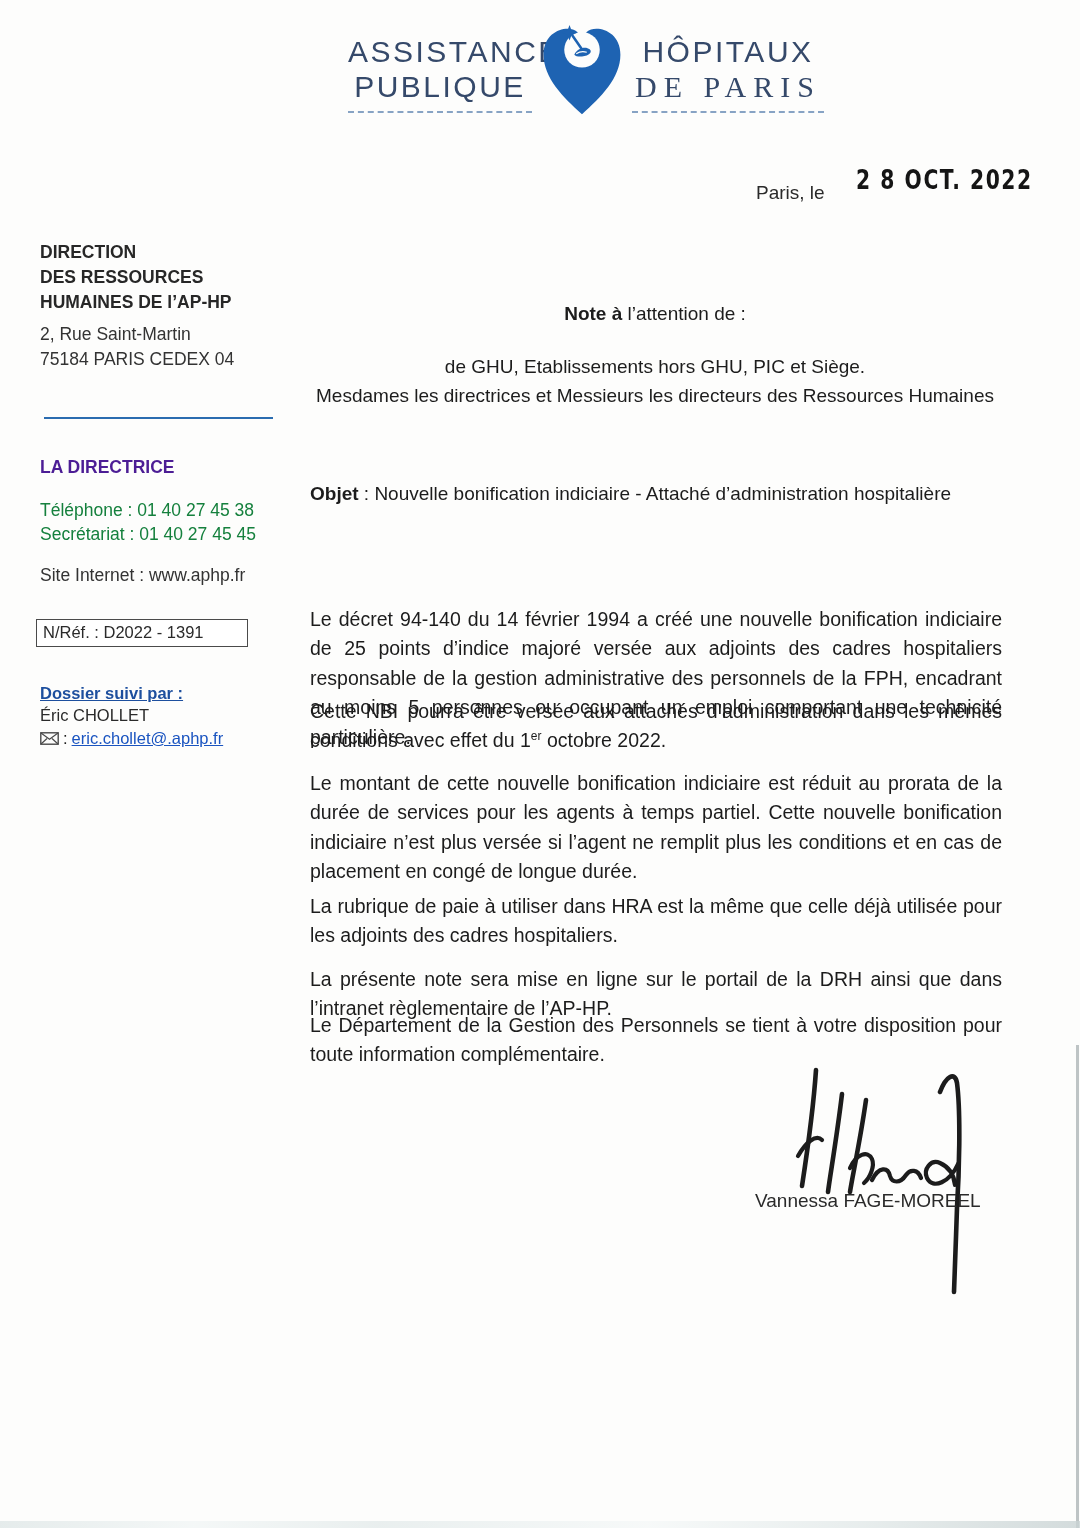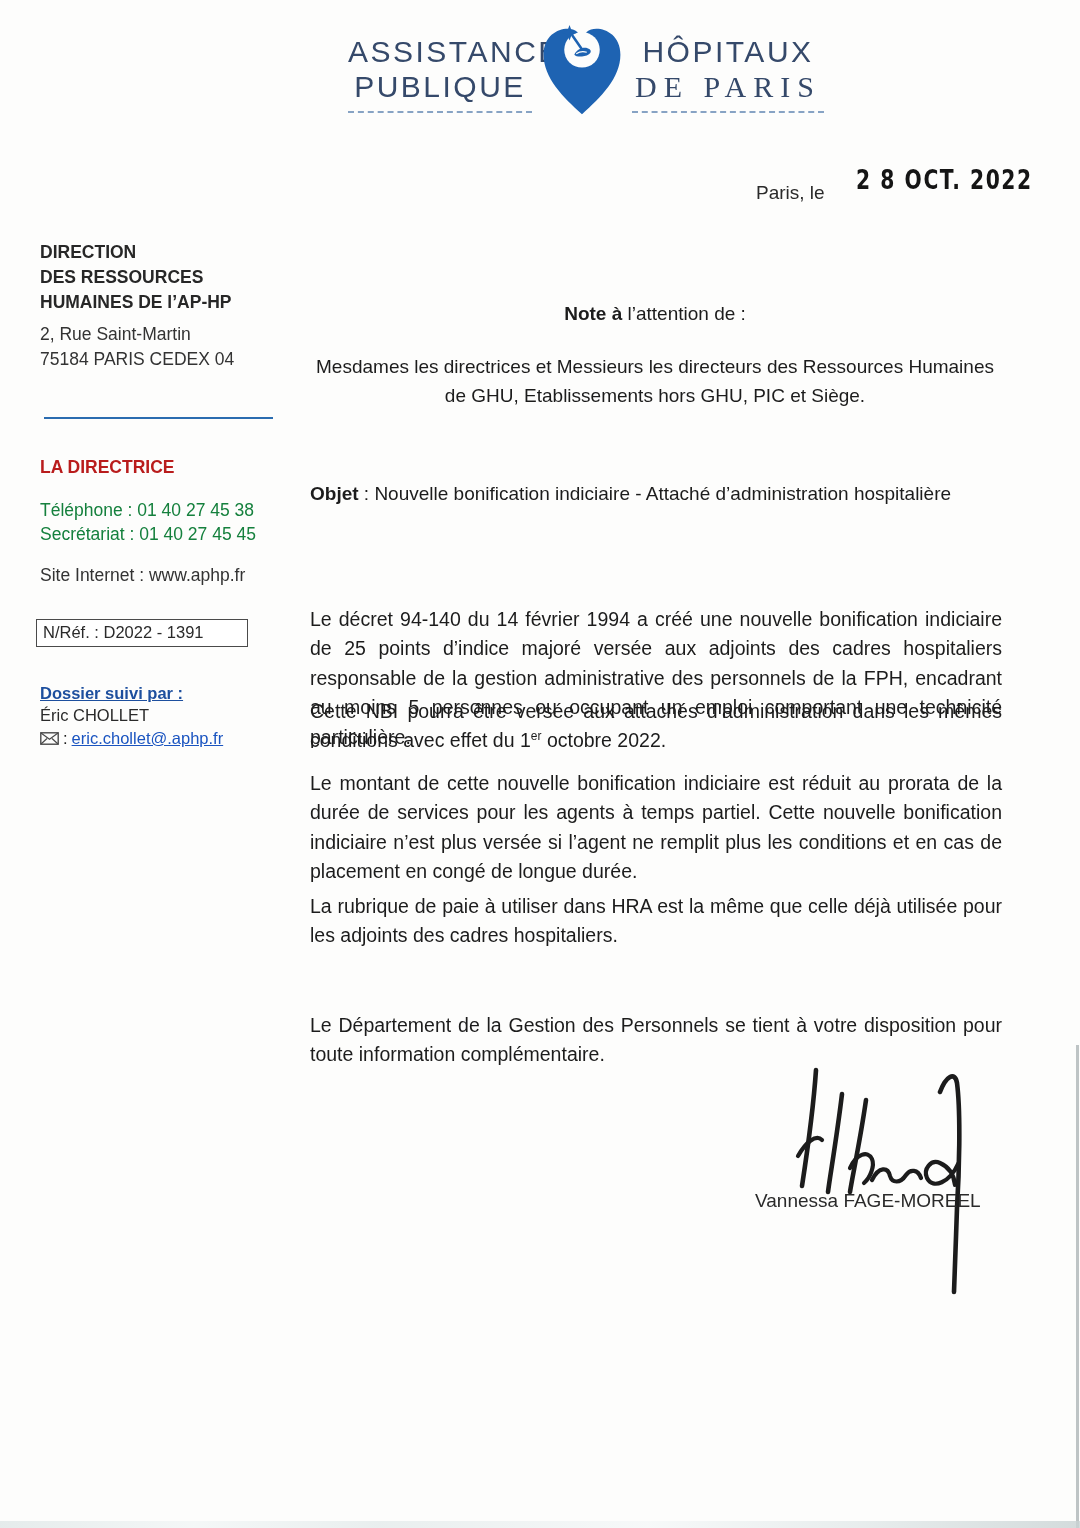--- a/index.html
+++ b/index.html
@@ -31,21 +31,21 @@
     position:absolute;left:856px;top:165px;
     font-family:"DejaVu Sans", sans-serif;font-weight:bold;font-size:26px;
     letter-spacing:2px;color:#151515;
     transform:scaleX(0.78);transform-origin:left top;white-space:nowrap;
   }
 
   
   .dept{position:absolute;left:40px;top:240px;font-size:17.5px;font-weight:bold;line-height:25px;color:#272727;}
   .addr{position:absolute;left:40px;top:322px;font-size:17.5px;line-height:25px;color:#333;}
   .rule-blue{position:absolute;left:44px;top:417px;width:229px;height:2px;background:#2a6cb0;}
-  .role{position:absolute;left:40px;top:457px;font-size:17.5px;font-weight:bold;color:#b91c1c;}
+  .role{position:absolute;left:40px;top:457px;font-size:17.5px;font-weight:bold;color:#4c1d95;}
   .phones{position:absolute;left:40px;top:498px;font-size:17.5px;line-height:24px;color:#15803d;}
   .website{position:absolute;left:40px;top:565px;font-size:17.5px;color:#333;}
   .refbox{
     position:absolute;left:36px;top:619px;width:198px;
     border:1.5px solid #4a4a4a;padding:3px 6px 4px 6px;
     font-size:16.5px;color:#2a2a2a;background:#fff;
   }
   .dossier{position:absolute;left:40px;top:682px;font-size:16.5px;line-height:22px;}
   .dossier .lbl{color:#1d4f9e;font-weight:bold;text-decoration:underline;}
   .dossier .nm{color:#2a2a2a;}
@@ -143,36 +143,37 @@
       <span>:</span>
       <span class="mail">eric.chollet@.aphp.fr</span>
     </div>
   </div>
 
   <div class="note-head">
     <b>Note à</b><span> l’attention de :</span>
   </div>
 
   <div class="recipients">
+    <div>de GHU, Etablissements hors GHU, PIC et Siège.</div>
     <div>Mesdames les directrices et Messieurs les directeurs des Ressources Humaines</div>
-    <div>de GHU, Etablissements hors GHU, PIC et Siège.</div>
   </div>
 
   <div class="objet">
     <b>Objet</b><span> : Nouvelle bonification indiciaire - Attaché d’administration hospitalière</span>
   </div>
 
   <p class="para p1">Le décret 94-140 du 14 février 1994 a créé une nouvelle bonification indiciaire de 25 points d’indice majoré versée aux adjoints des cadres hospitaliers responsable de la gestion administrative des personnels de la FPH, encadrant au moins 5 personnes ou occupant un emploi comportant une technicité particulière.</p>
 
   <p class="para p2"><span>Cette NBI pourra être versée aux attachés d’administration dans les mêmes conditions avec effet du 1</span><sup class="er">er</sup><span> octobre 2022.</span></p>
 
   <p class="para p3">Le montant de cette nouvelle bonification indiciaire est réduit au prorata de la durée de services pour les agents à temps partiel. Cette nouvelle bonification indiciaire n’est plus versée si l’agent ne remplit plus les conditions et en cas de placement en congé de longue durée.</p>
 
   <p class="para p4">La rubrique de paie à utiliser dans HRA est la même que celle déjà utilisée pour les adjoints des cadres hospitaliers.</p>
 
+  <p class="para p5">La présente note sera mise en ligne sur le portail de la DRH ainsi que dans l’intranet règlementaire de l’AP-HP.</p>
 
   <p class="para p6">Le Département de la Gestion des Personnels se tient à votre disposition pour toute information complémentaire.</p>
 
   <svg class="sig" viewBox="0 0 200 245" aria-hidden="true">
     <g fill="none" stroke="#1c1c1c" stroke-linecap="round">
       <path d="M38,14 C35,58 28,104 24,130" stroke-width="4.6"></path>
       <path d="M20,100 C28,86 38,78 44,84" stroke-width="4.2"></path>
       <path d="M64,38 C59,80 52,120 50,136" stroke-width="4.6"></path>
       <path d="M88,44 C82,86 74,122 72,136" stroke-width="4.6"></path>
       <path d="M72,112 C78,98 90,94 94,103 C97,110 92,122 86,127" stroke-width="4.2"></path>

